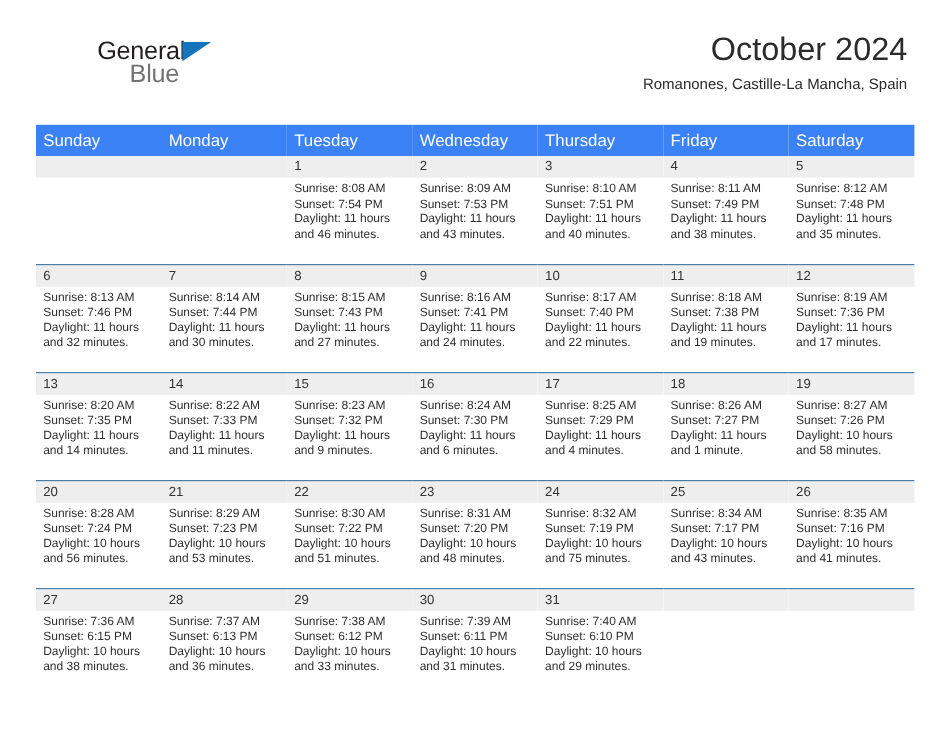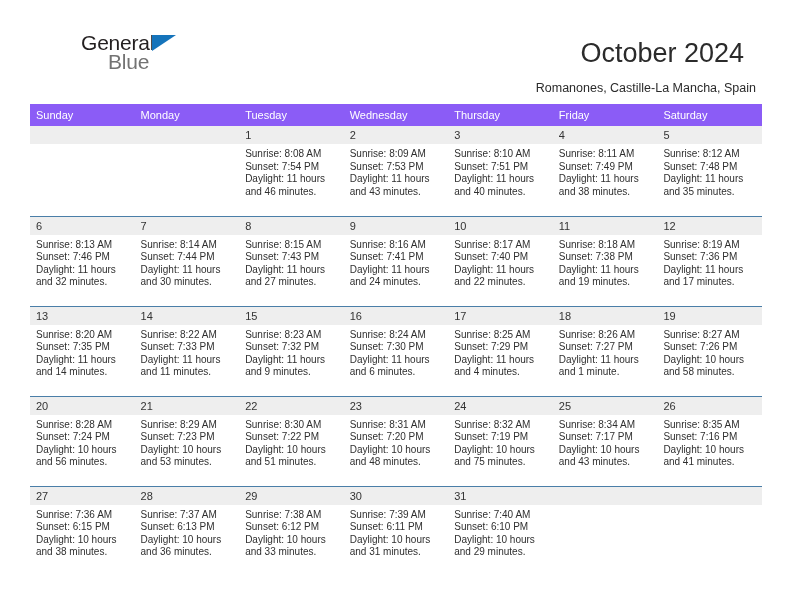--- a/index.html
+++ b/index.html
@@ -57,42 +57,42 @@
     position: absolute;
     right: 36px;
     top: 26px;
     text-align: right;
   }
   .cal-title {
     font-size: 27px;
     color: #2b2b2b;
     line-height: 1.15;
     font-weight: normal;
-    margin: 12px;
+    margin: 0;
   }
   .cal-subtitle {
     font-size: 12.5px;
     color: #2b2b2b;
     margin: 6px 0 0 0;
     font-weight: normal;
   }
 
   
   .calendar {
     position: absolute;
     left: 30px;
     top: 104px;
     width: 732px;
     border-collapse: collapse;
     table-layout: fixed;
   }
   .calendar th {
-    background: #8b5cf6;
+    background: #3b82f6;
     color: #ffffff;
-    font-size: 11px;
+    font-size: 14px;
     font-weight: normal;
     text-align: left;
     padding: 5px 0 5px 6px;
     height: 21px;
     border: none;
   }
   .calendar td {
     width: 104.57px;
     vertical-align: top;
     padding: 0;

